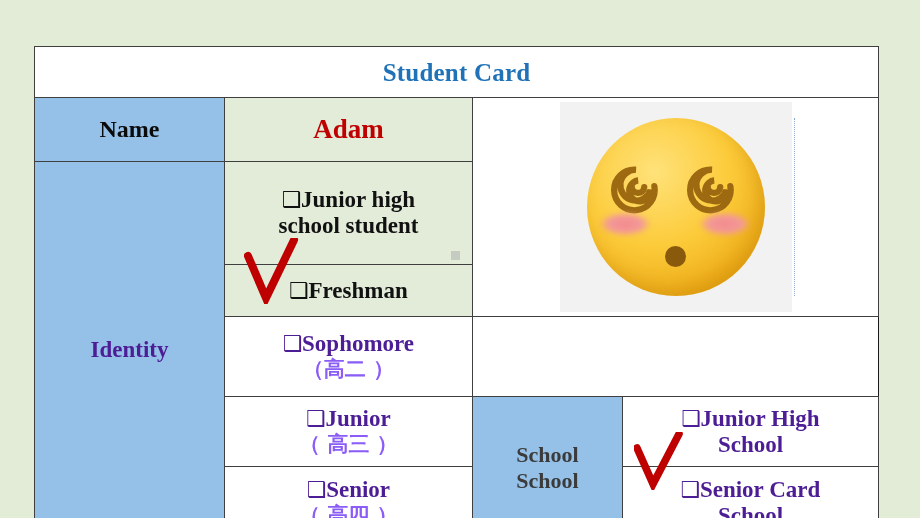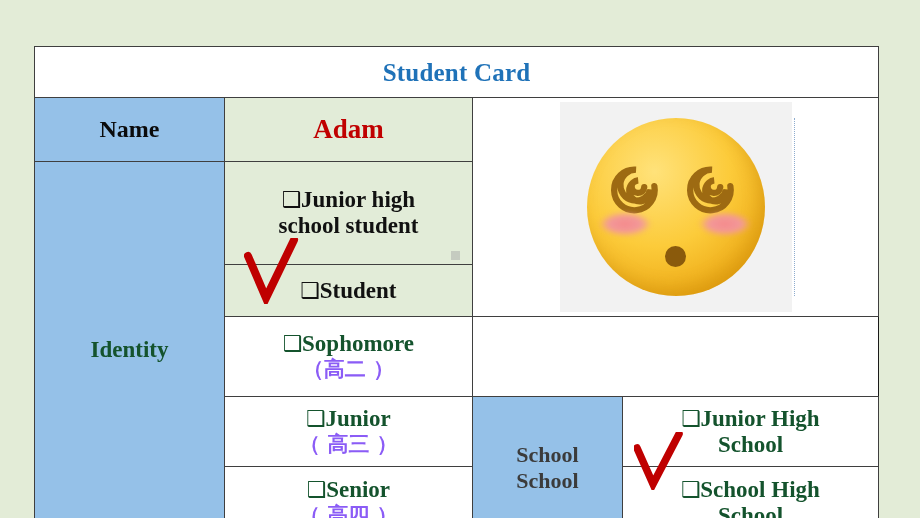--- a/index.html
+++ b/index.html
@@ -61,21 +61,21 @@
   }
 
   
   .lbl {
     font-weight: bold;
     font-size: 23px;
     color: #111111;
     line-height: 1.12;
     display: block;
   }
-  .lbl-grey { color: #14532d; }
+  .lbl-grey { color: #4c1d95; }
   .lbl-name { font-size: 24px; color: #0b0b0b; }
   .lbl-red {
     color: #c00000;
     font-weight: bold;
     font-size: 27px;
   }
   .lbl-sys {
     font-weight: bold;
     font-size: 22px;
     color: #3b3b3b;
@@ -244,21 +244,21 @@
           <span class="lbl lbl-grey">Identity</span>
         </td>
         <td class="c-green pad-row">
           <span class="lbl"><span class="box">❑</span><span>Junior high</span></span>
           <span class="lbl">school student</span>
         </td>
       </tr>
 
       <tr style="height:52px">
         <td class="c-green pad-row">
-          <span class="lbl"><span class="box">❑</span><span>Student</span></span>
+          <span class="lbl"><span class="box">❑</span><span>Freshman</span></span>
         </td>
       </tr>
 
       <tr style="height:80px">
         <td class="c-white pad-row">
           <span class="lbl lbl-grey"><span class="box">❑</span><span>Sophomore</span></span>
           <span class="cjk">（高二 ）</span>
         </td>
       </tr>
 
@@ -276,21 +276,21 @@
           <span class="lbl lbl-grey">School</span>
         </td>
       </tr>
 
       <tr style="height:72px">
         <td class="c-white pad-row">
           <span class="lbl lbl-grey"><span class="box">❑</span><span>Senior</span></span>
           <span class="cjk">（ 高四 ）</span>
         </td>
         <td class="c-white pad-row">
-          <span class="lbl lbl-grey"><span class="box">❑</span><span>School High</span></span>
+          <span class="lbl lbl-grey"><span class="box">❑</span><span>Senior Card</span></span>
           <span class="lbl lbl-grey">School</span>
         </td>
       </tr>
 
     </tbody>
   </table>
 
   <svg class="tick" id="tick-freshman" viewBox="0 0 58 66">
     <path d="M4 18 L22 60 L50 2" fill="none" stroke="#bf0000" stroke-width="8" stroke-linecap="round" stroke-linejoin="miter"></path>
   </svg>

